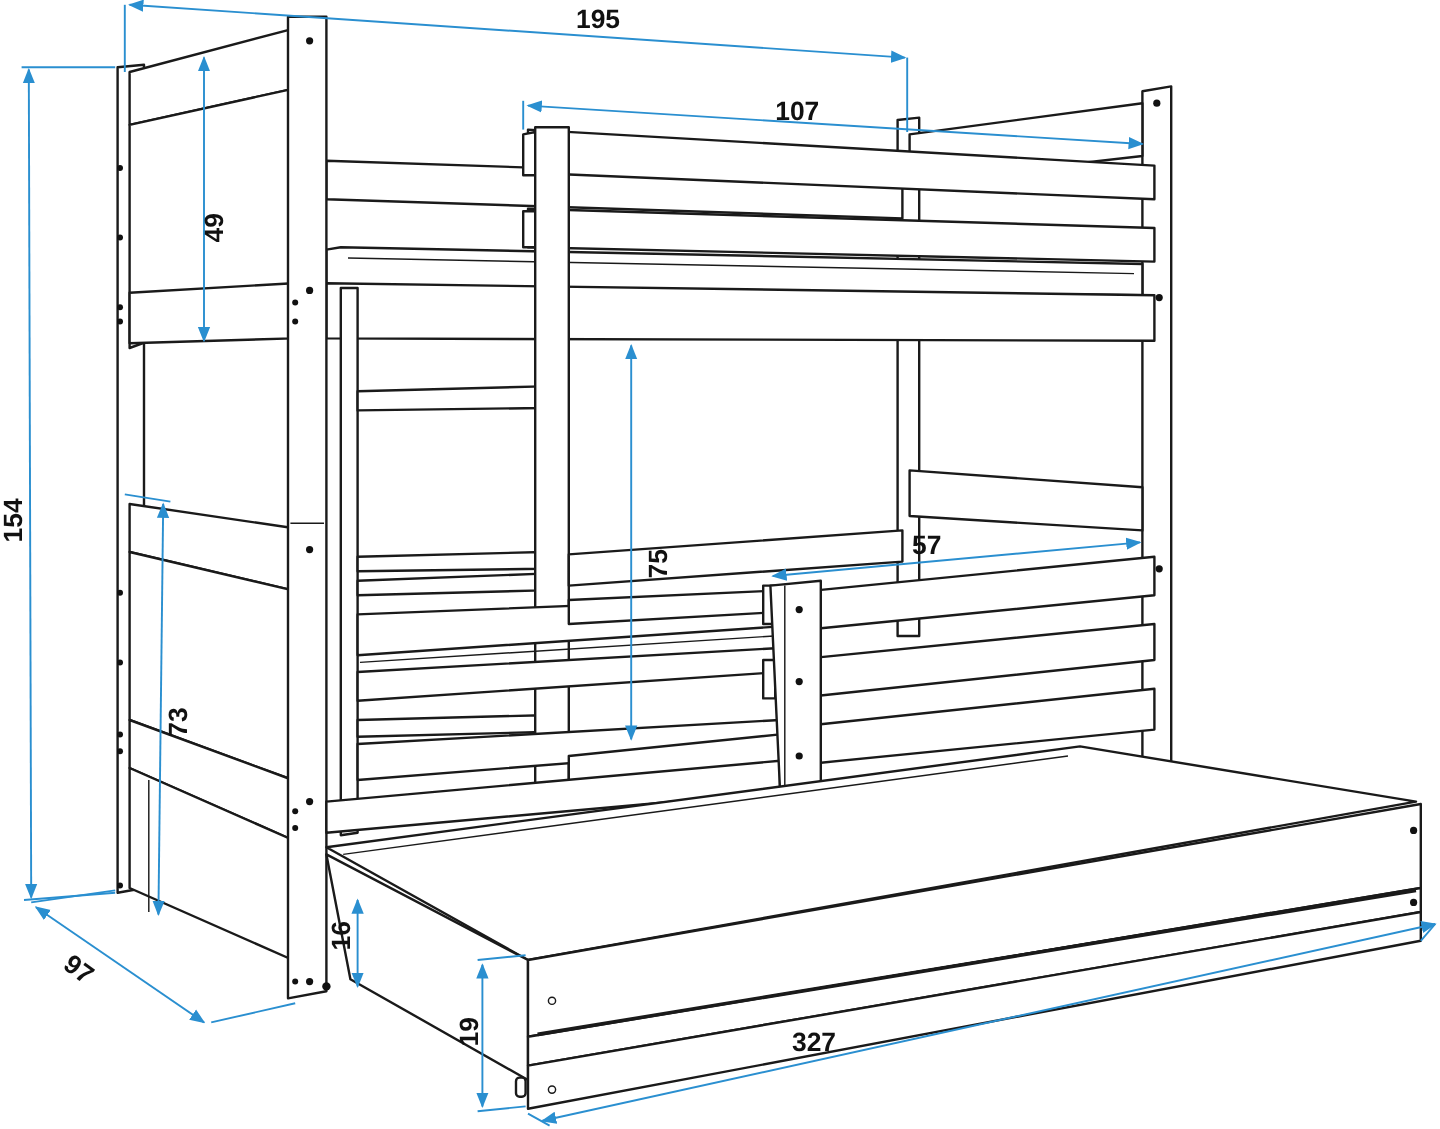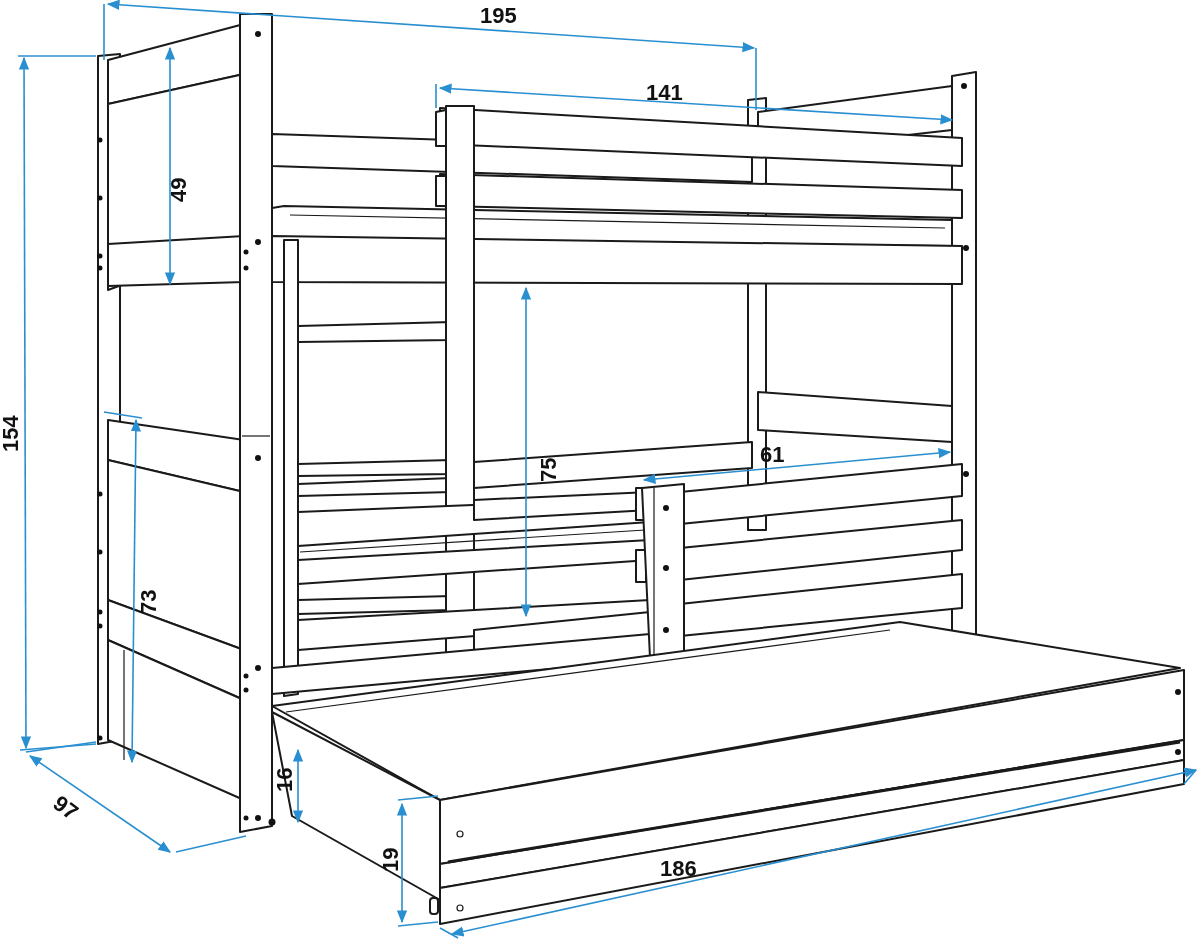--- a/index.html
+++ b/index.html
@@ -185,22 +185,22 @@
     <line class="dim" x1="398" y1="926" x2="438" y2="922"></line>
     <line class="dim" x1="402" y1="804" x2="402" y2="922" marker-start="url(#arr)" marker-end="url(#arr)"></line>
 
     <line class="dim" x1="1184" y1="784" x2="1196" y2="770"></line>
     <line class="dim" x1="440" y1="928" x2="458" y2="938"></line>
     <line class="dim" x1="1196" y1="770" x2="452" y2="934" marker-start="url(#arr)" marker-end="url(#arr)"></line>
   </g>
 </svg>
 
 <div class="lbl" style="left:480px; top:5px;">195</div>
-<div class="lbl" style="left:646px; top:82px;">141</div>
+<div class="lbl" style="left:646px; top:82px;">107</div>
 <div class="lbl" style="left:168px; top:176px; transform:rotate(-90deg); transform-origin:left top; top:202px;">49</div>
 <div class="lbl" style="left:0px; top:452px; transform:rotate(-90deg); transform-origin:left top;">154</div>
 <div class="lbl" style="left:538px; top:482px; transform:rotate(-90deg); transform-origin:left top;">75</div>
-<div class="lbl" style="left:760px; top:444px;">61</div>
+<div class="lbl" style="left:760px; top:444px;">57</div>
 <div class="lbl" style="left:138px; top:614px; transform:rotate(-90deg); transform-origin:left top;">73</div>
 <div class="lbl" style="left:62px; top:792px; transform:rotate(36deg); transform-origin:left top;">97</div>
 <div class="lbl" style="left:274px; top:792px; transform:rotate(-90deg); transform-origin:left top;">16</div>
 <div class="lbl" style="left:380px; top:872px; transform:rotate(-90deg); transform-origin:left top;">19</div>
-<div class="lbl" style="left:660px; top:858px;">186</div>
+<div class="lbl" style="left:660px; top:858px;">327</div>
 
 </body></html>

